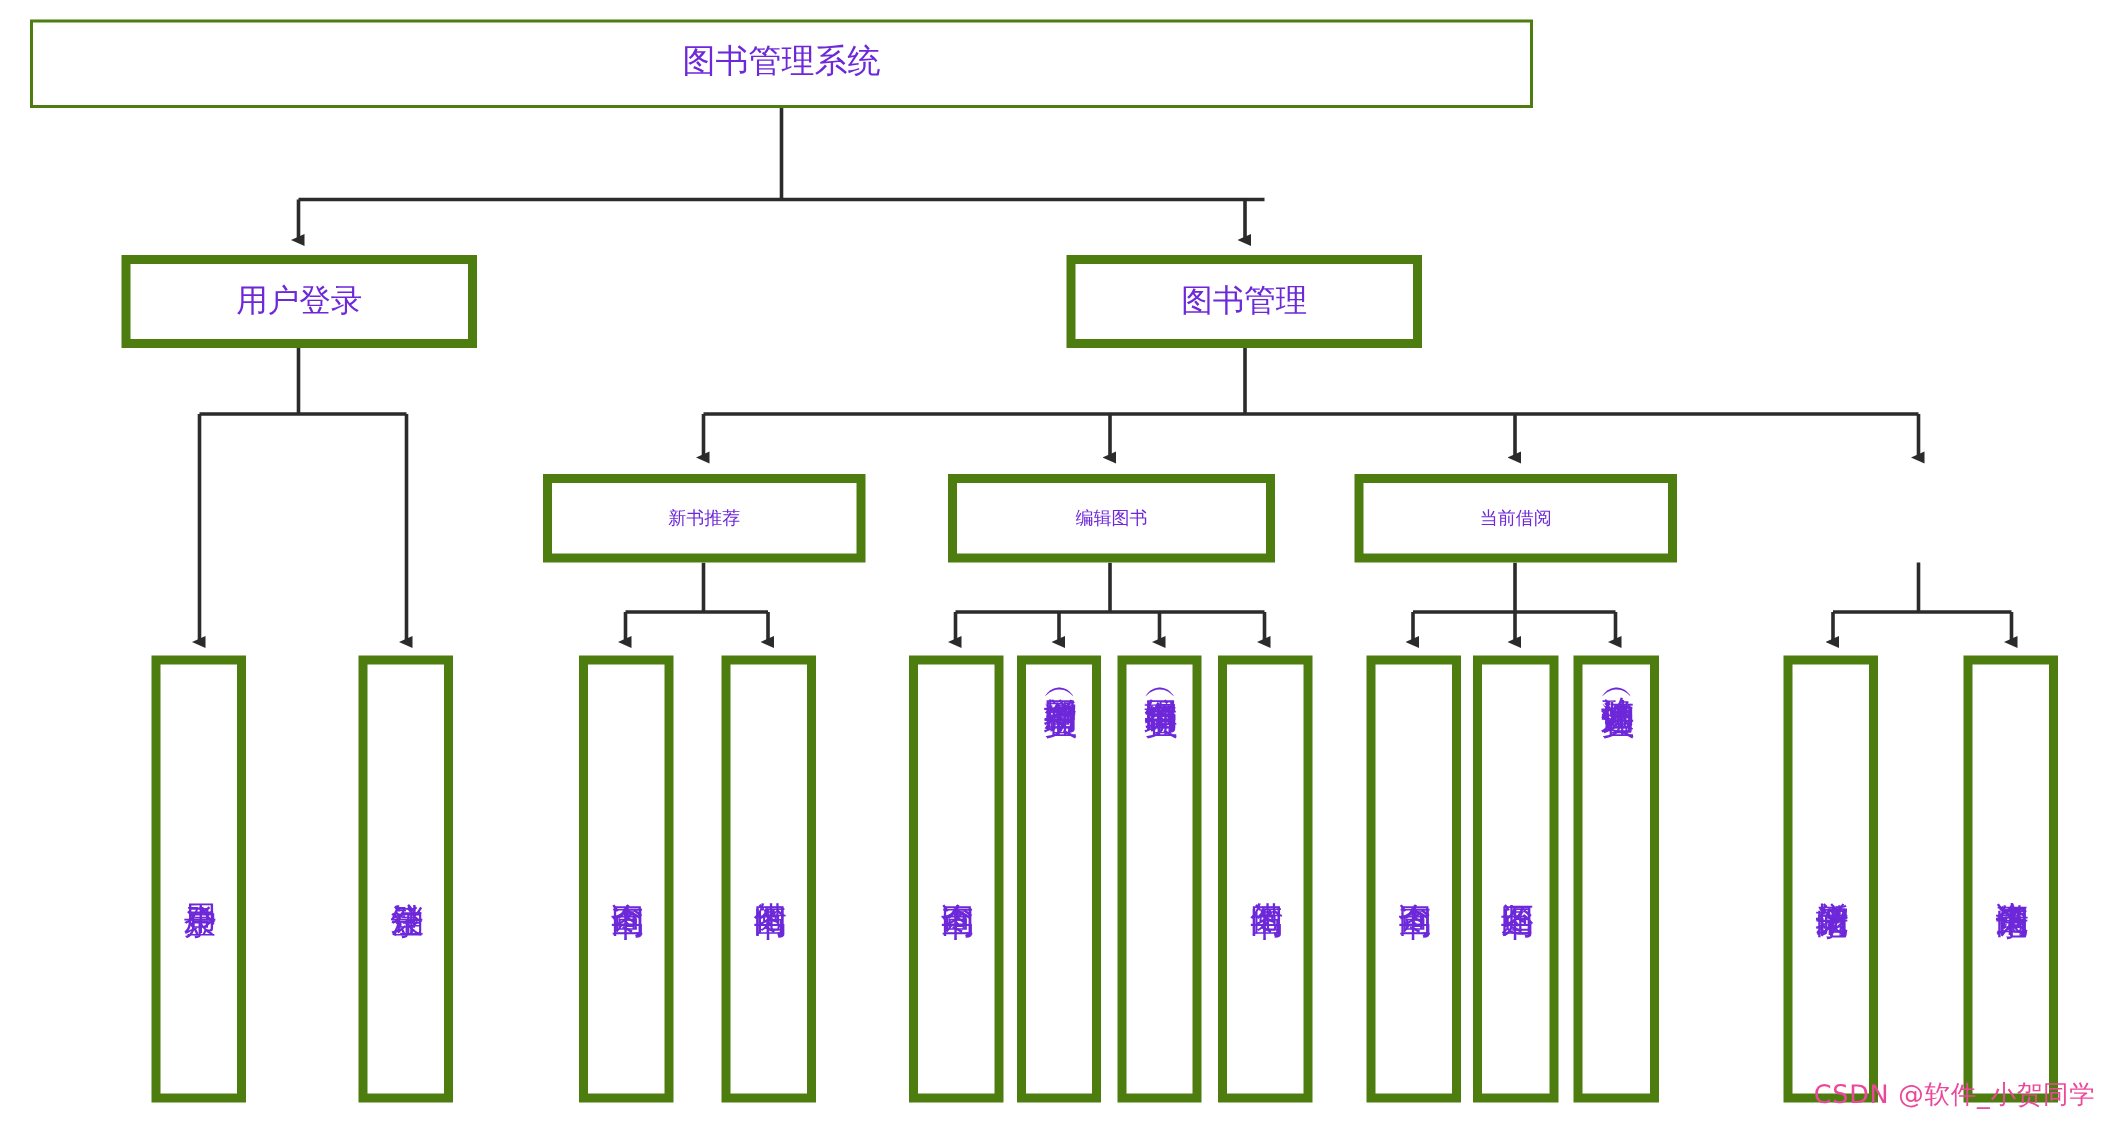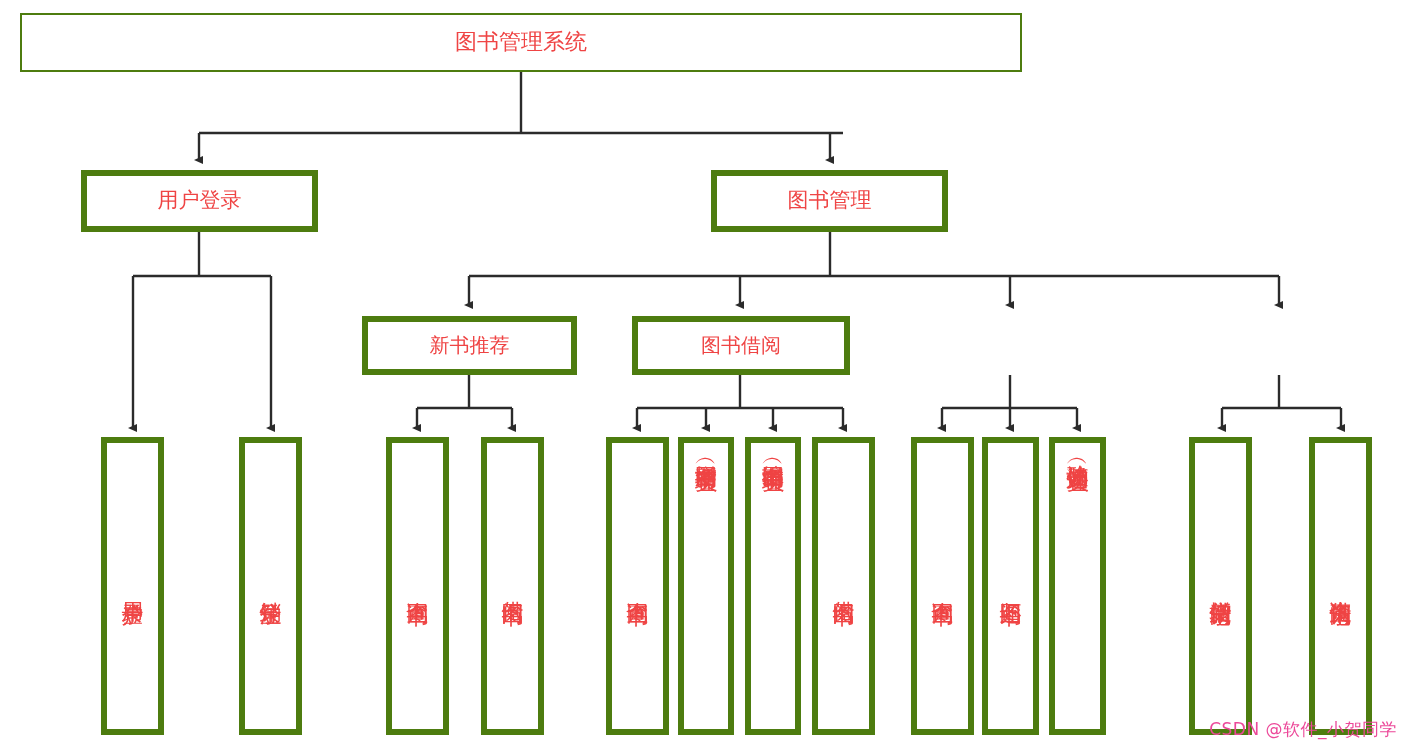--- a/index.html
+++ b/index.html
@@ -26,42 +26,42 @@
     pointer-events: none;
   }
   .node {
     position: absolute;
     box-sizing: border-box;
     background: #ffffff;
     border: 6px solid #4d7c0f;
     display: flex;
     align-items: center;
     justify-content: center;
-    color: #ef4444;
+    color: #6d28d9;
   }
   .node .lbl {
     display: block;
     text-align: center;
     line-height: 1.12;
     white-space: nowrap;
   }
   
   .n-root {
     border-width: 2px;
   }
   .n-root .lbl {
     font-size: 22px;
   }
   
   .n-l2 .lbl {
     font-size: 21px;
   }
   
   .n-l3 .lbl {
-    font-size: 20px;
+    font-size: 12px;
   }
   
   .n-leaf .lbl {
     writing-mode: vertical-rl;
     text-orientation: upright;
     font-size: 22px;
     line-height: 1.18;
     letter-spacing: 1px;
     white-space: nowrap;
   }
@@ -149,23 +149,26 @@
 
   <div class="node n-l2" style="left:711px; top:170px; width:237px; height:62px;">
     <span class="lbl">图书管理</span>
   </div>
 
   <div class="node n-l3" style="left:362px; top:316px; width:215px; height:59px;">
     <span class="lbl">新书推荐</span>
   </div>
 
   <div class="node n-l3" style="left:632px; top:316px; width:218px; height:59px;">
-    <span class="lbl">图书借阅</span>
-  </div>
-
+    <span class="lbl">编辑图书</span>
+  </div>
+
+  <div class="node n-l3" style="left:903px; top:316px; width:215px; height:59px;">
+    <span class="lbl">当前借阅</span>
+  </div>
 
 
   <div class="node n-leaf" style="left:101px; top:437px; width:63px; height:298px;">
     <span class="lbl">用户登录</span>
   </div>
 
   <div class="node n-leaf" style="left:239px; top:437px; width:63px; height:298px;">
     <span class="lbl">注销登录</span>
   </div>
 

